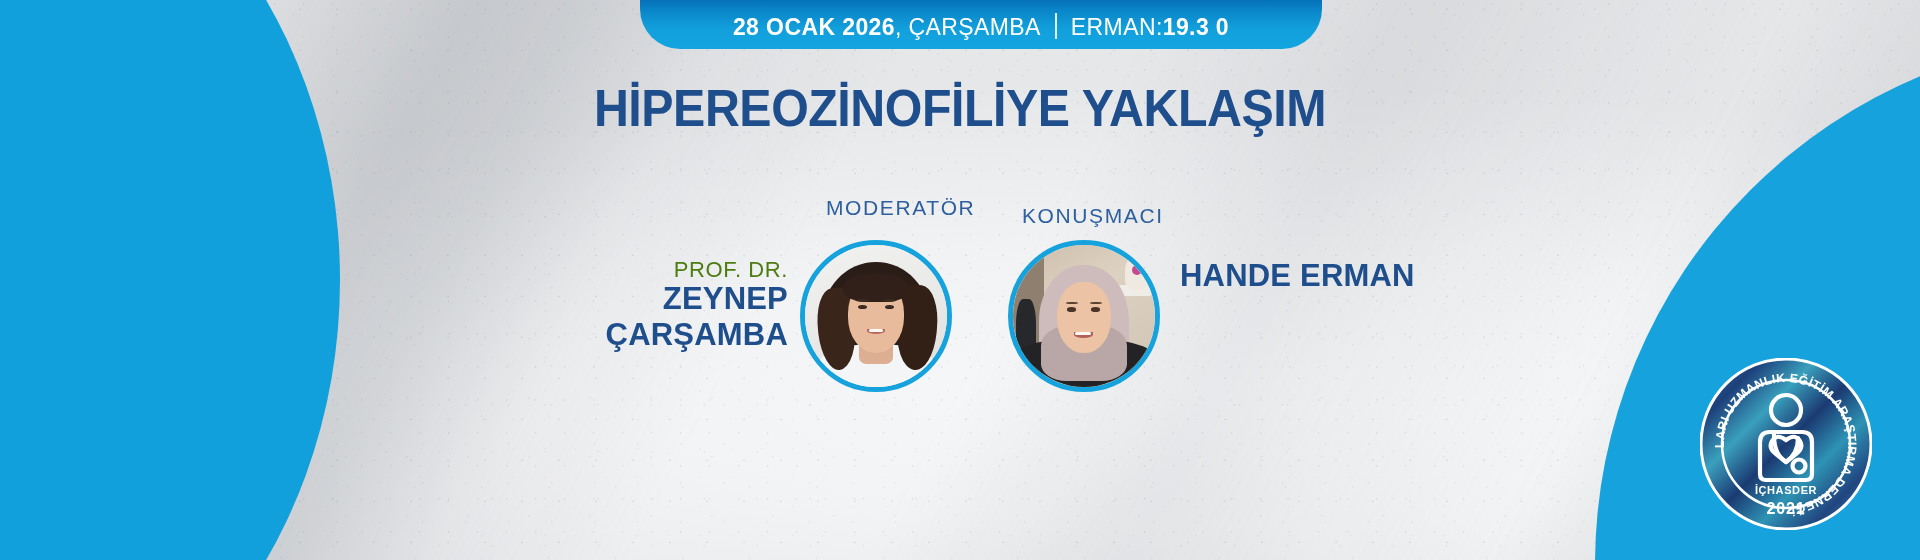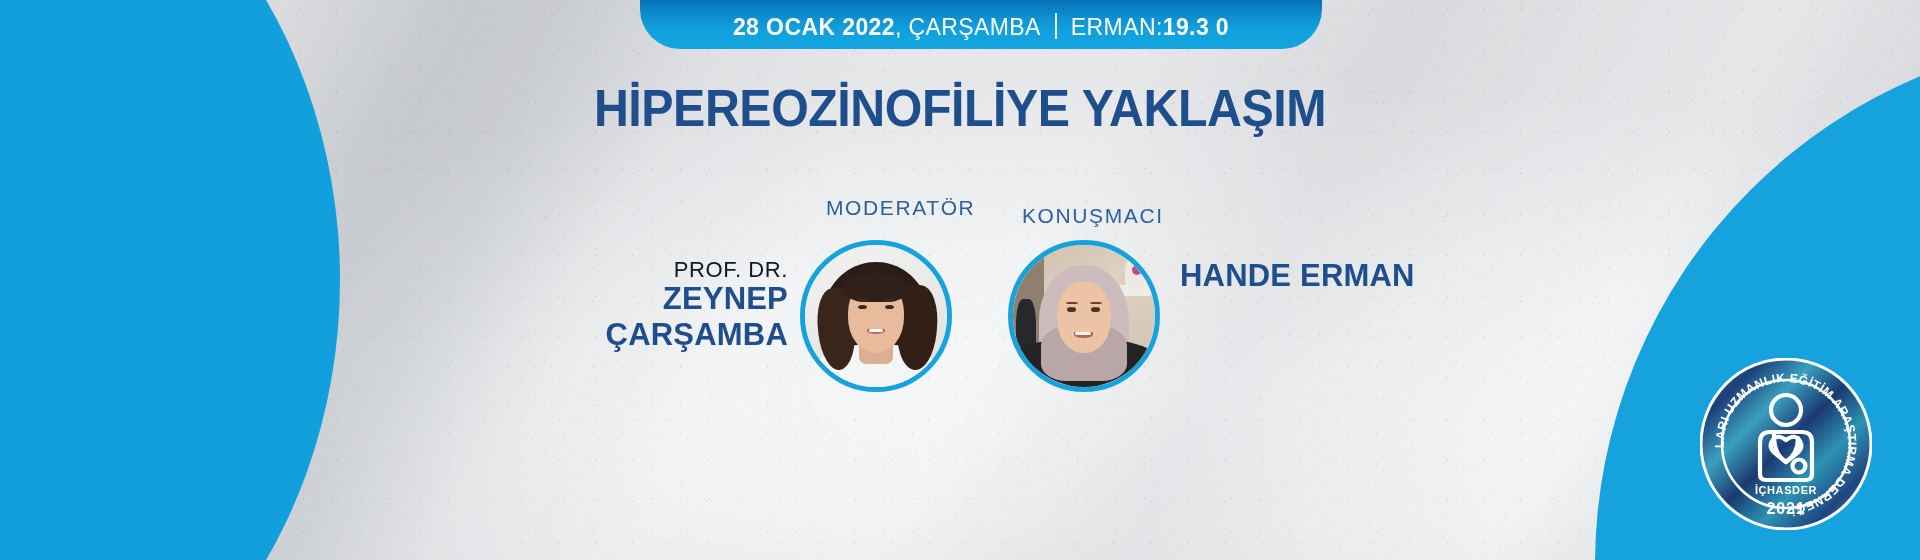--- a/index.html
+++ b/index.html
@@ -132,21 +132,21 @@
     font-size:21px;
     color:#2e5f9e;
     letter-spacing:1.6px;
     font-weight:400;
     white-space:nowrap;
   }
   .role-mod { left:782px; top:196px;margin-left:44px; }
   .role-spk { left:1022px; top:204px; }
   .title-small {
     font-size:22px;
-    color:#0f172a;
+    color:#4d7c0f;
     letter-spacing:.6px;
     font-weight:400;
     line-height:1.05;
   }
   .name-big {
     font-size:31px;
     color:#1f4e8c;
     font-weight:bold;
     letter-spacing:.2px;
     line-height:1.15;
@@ -230,21 +230,21 @@
   <div class="bg-shadow-a"></div>
   <div class="bg-shadow-b"></div>
   <div class="bg-shadow-c"></div>
   <div class="bg-grain"></div>
 
   <div class="circle-left"></div>
   <div class="circle-right"></div>
 
   <div class="date-pill">
     <div class="date-text">
-      <span class="date-strong">28 OCAK 2022</span>
+      <span class="date-strong">28 OCAK 2026</span>
         <span class="date-light">, ÇARŞAMBA</span>
       <span class="pill-sep"></span>
       <span class="date-light">ERMAN: </span>
         <span class="date-strong">19.3 0</span>
     </div>
   </div>
 
   <div class="main-title">HİPEREOZİNOFİLİYE YAKLAŞIM</div>
 
   <div class="role-label role-mod">MODERATÖR</div>

